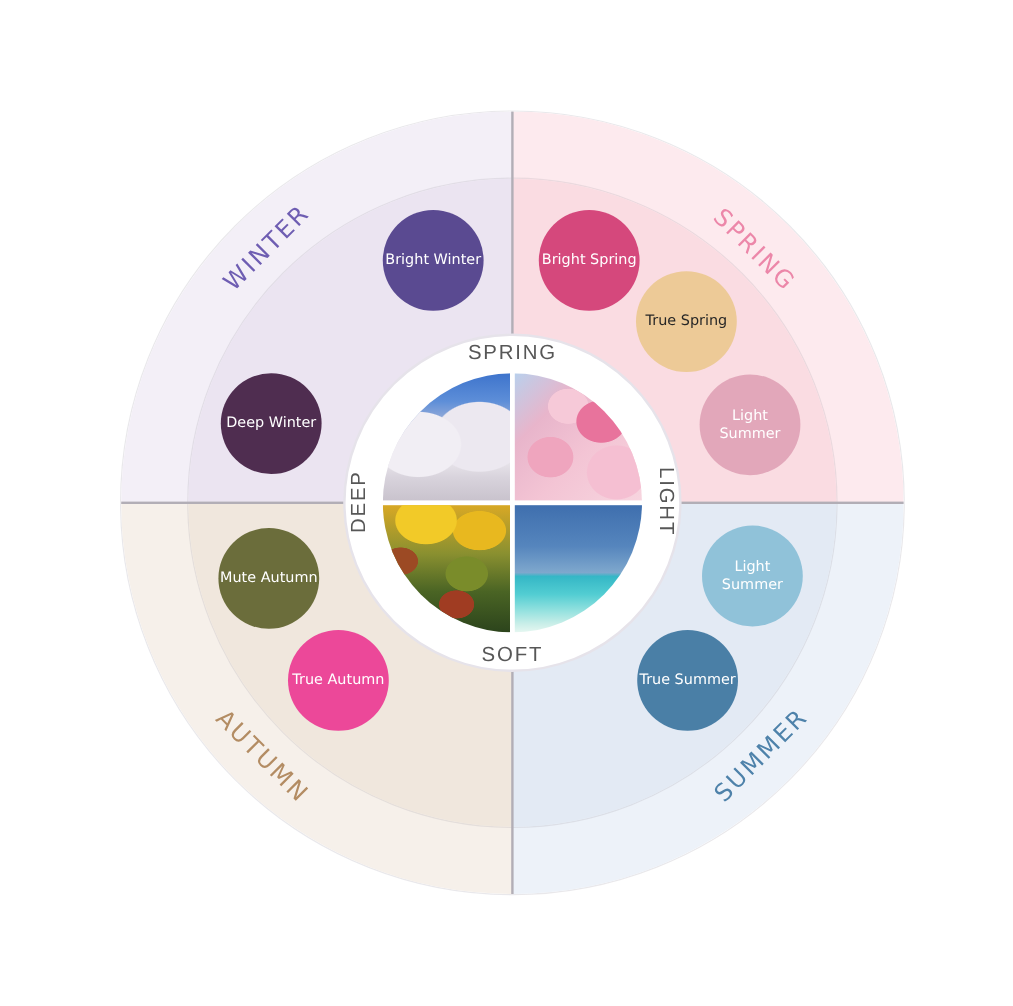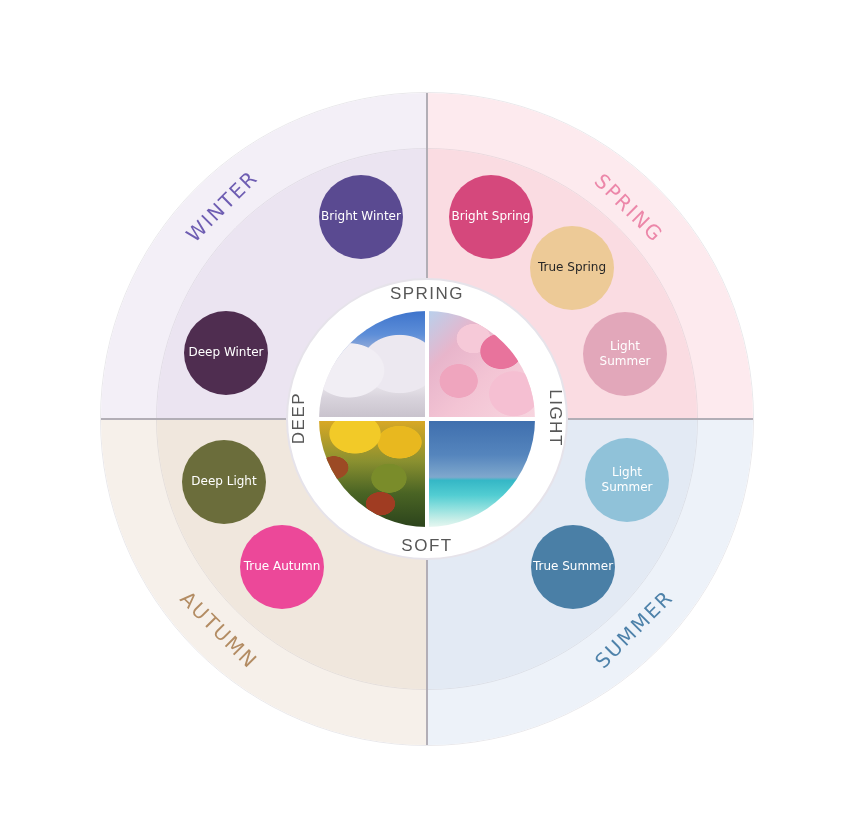--- a/index.html
+++ b/index.html
@@ -110,21 +110,21 @@
   <div class="season-label autumn" style="color: rgb(179, 140, 99);">AUTUMN</div>
   <div class="season-label summer" style="color: rgb(78, 130, 170);">SUMMER</div>
 
   <div class="type-circle pos-bright-winter" style="background-color: rgb(90, 74, 145); color: rgb(255, 255, 255);">Bright Winter</div>
   <div class="type-circle pos-deep-winter" style="background-color: rgb(79, 45, 80); color: rgb(255, 255, 255);">Deep Winter</div>
 
   <div class="type-circle pos-bright-spring" style="background-color: rgb(213, 72, 124); color: rgb(255, 255, 255);">Bright Spring</div>
   <div class="type-circle pos-true-spring" style="background-color: rgb(237, 202, 151); color: rgb(38, 38, 38);">True Spring</div>
   <div class="type-circle pos-light-spring" style="background-color: rgb(226, 167, 186); color: rgb(255, 255, 255);">Light Summer</div>
 
-  <div class="type-circle pos-deep-autumn" style="background-color: rgb(107, 109, 59); color: rgb(255, 255, 255);">Deep Light</div>
+  <div class="type-circle pos-deep-autumn" style="background-color: rgb(107, 109, 59); color: rgb(255, 255, 255);">Mute Autumn</div>
   <div class="type-circle pos-true-autumn" style="background-color: #ec4899; color: rgb(255, 255, 255);">True Autumn</div>
 
   <div class="type-circle pos-light-summer" style="background-color: rgb(144, 194, 217); color: rgb(255, 255, 255);">Light Summer</div>
   <div class="type-circle pos-true-summer" style="background-color: rgb(74, 127, 166); color: rgb(255, 255, 255);">True Summer</div>
 
   <div class="center-circle"></div>
   <div class="photo-circle">
     <div class="photo photo-tl photo-winter"></div>
     <div class="photo photo-tr photo-spring"></div>
     <div class="photo photo-bl photo-autumn"></div>

